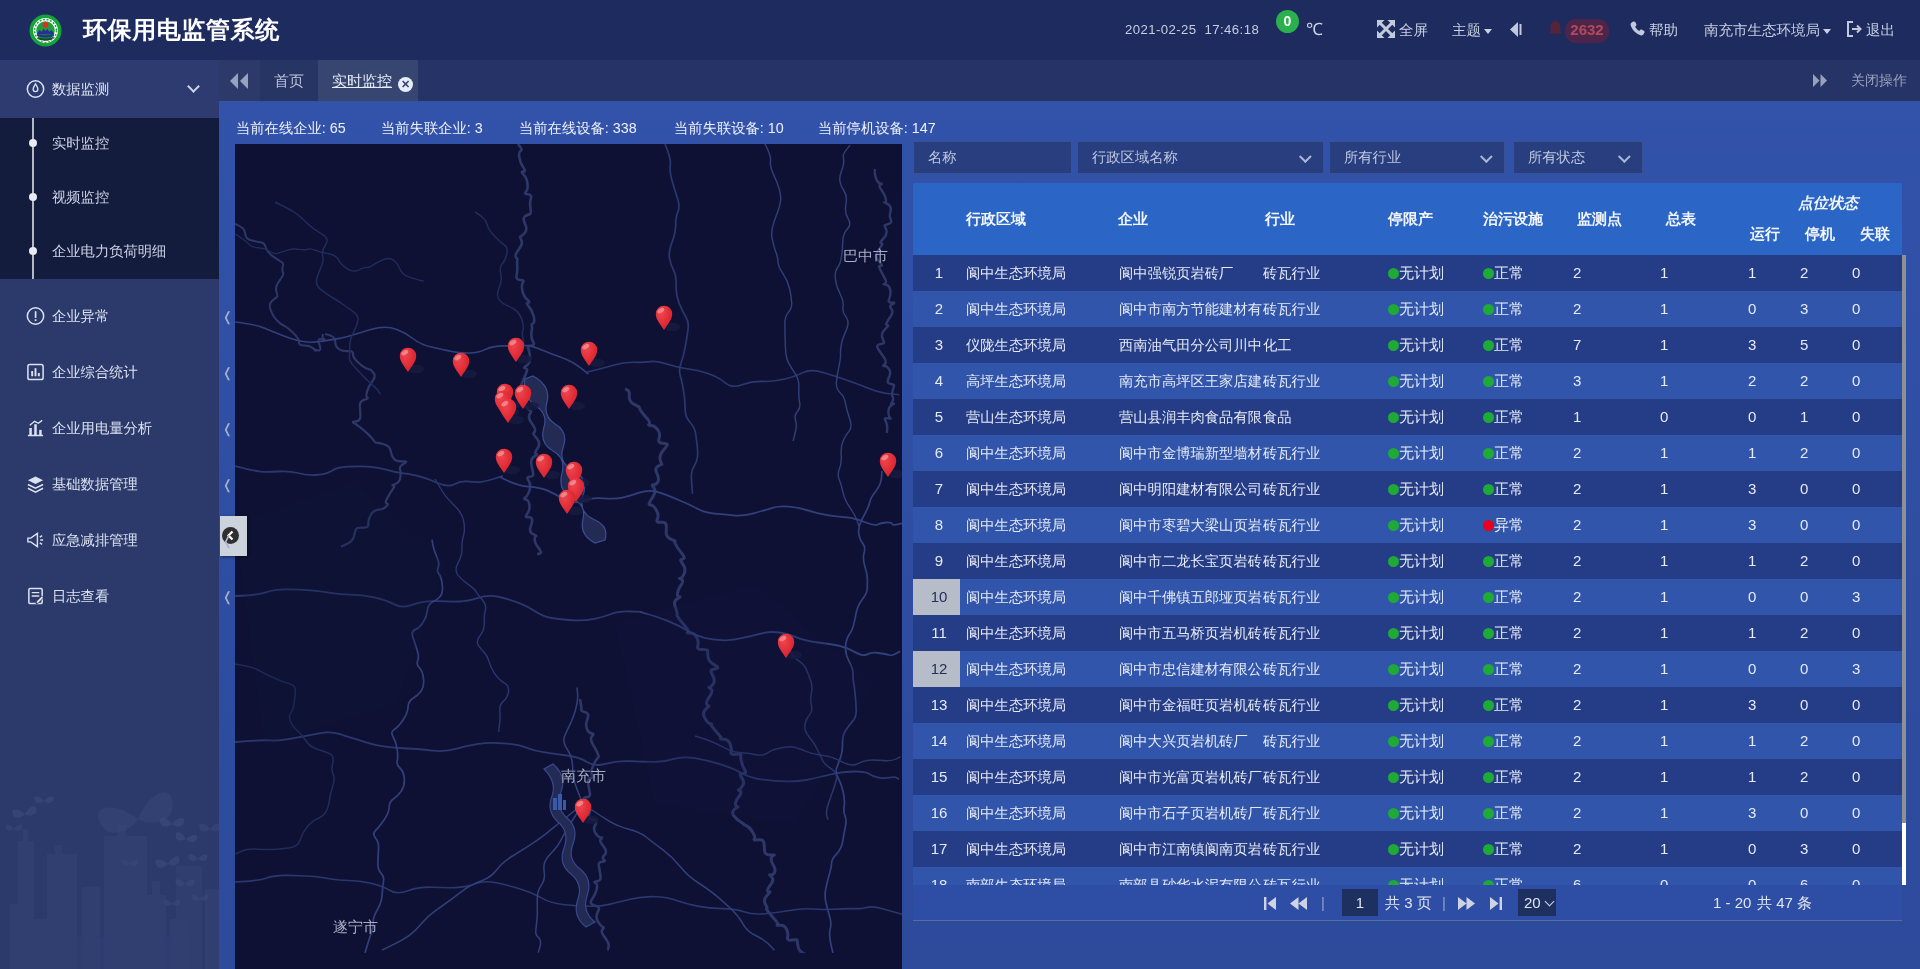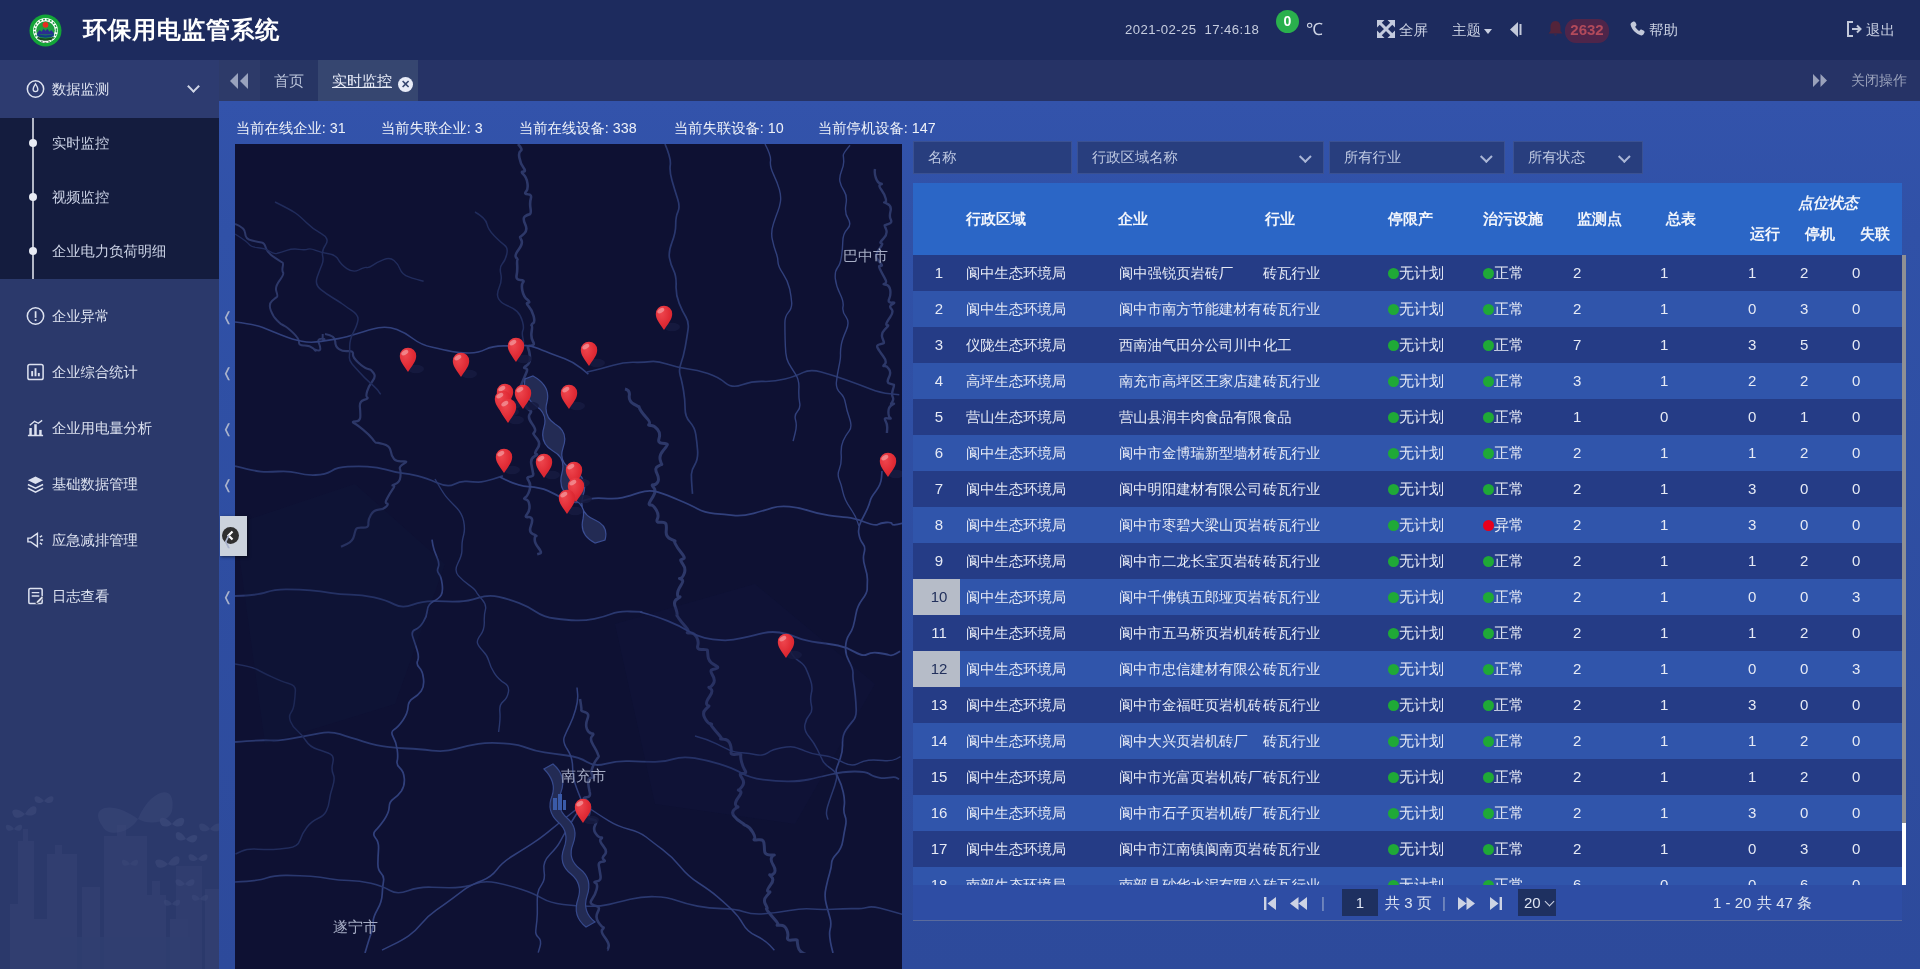--- a/index.html
+++ b/index.html
@@ -116,20 +116,21 @@
     <div class="hitem" id="mute"><svg width="12" height="15" viewBox="0 0 12 15" style="vertical-align:-2px">
           <path d="M8 0 L8 15 L0 7.5 Z M9.5 2 L11.5 2 L11.5 13 L9.5 13 Z" fill="#c3c9da"></path>
         </svg></div>
     <div class="hitem" id="bellwrap"><svg width="15" height="16" viewBox="0 0 15 16" style="vertical-align:-2px">
           <path d="M7.5 0 C4 0 2.5 3 2.5 6 L2.5 10 L0.5 12.5 L14.5 12.5 L12.5 10 L12.5 6 C12.5 3 11 0 7.5 0 Z M6 13.5 a1.6 1.6 0 0 0 3 0 Z" fill="#53243a"></path>
         </svg></div>
     <div id="badge">2632</div>
     <div class="hitem" id="help"><svg width="15" height="15" viewBox="0 0 15 15" style="vertical-align:-1px">
           <path d="M3.3 0.6 C4 0.2 4.8 0.4 5.2 1.1 L6.3 3.1 C6.6 3.7 6.5 4.4 6 4.9 L5.1 5.8 C5.6 7 7.9 9.4 9.2 9.9 L10.1 9 C10.6 8.5 11.3 8.4 11.9 8.7 L13.9 9.8 C14.6 10.2 14.8 11.1 14.4 11.7 L13.5 13.3 C13 14.1 12.1 14.6 11.2 14.4 C6.5 13.5 1.5 8.5 0.6 3.8 C0.4 2.9 0.9 2 1.7 1.5 Z" fill="#c3c9da"></path>
         </svg> 帮助</div>
+    <div class="hitem" id="bureau">南充市生态环境局<span class="caret-dn"></span></div>
     <div class="hitem" id="logout"><svg width="16" height="16" viewBox="0 0 16 16" style="vertical-align:-2px">
           <path d="M7 1 L2 1 L2 15 L7 15" fill="none" stroke="#c3c9da" stroke-width="2"></path>
           <path d="M6 8 L14 8 M11 4.5 L14.5 8 L11 11.5" fill="none" stroke="#c3c9da" stroke-width="2"></path>
         </svg> 退出</div>
   </div>
 
   <div id="sidebar">
     <div id="m-top" class="m-item">
       <svg class="ico" viewBox="0 0 20 20">
           <circle cx="10" cy="10" r="8.6" fill="none" stroke="#dde2f0" stroke-width="1.6"></circle>
@@ -287,21 +288,21 @@
     <div id="tab-act">实时监控<span class="closex">✕</span></div>
     <div style="position:absolute; left:1593px; top:0; width:108px; height:41px;"></div>
     <svg style="position:absolute; left:1594px; top:14px;" width="15" height="13" viewBox="0 0 15 13">
         <path d="M0 0 L0 13 L6.5 6.5 Z M7.5 0 L7.5 13 L14 6.5 Z" fill="#9aa2bb"></path>
       </svg>
     <div style="position:absolute; left:1632px; top:0; height:41px; line-height:41px; font-size:14px; color:#9aa2bb;">关闭操作</div>
   </div>
 
   <div id="content">
     <div id="stats">
-      <span style="left:17px;">当前在线企业: 31</span>
+      <span style="left:17px;">当前在线企业: 65</span>
       <span style="left:162px;">当前失联企业: 3</span>
       <span style="left:300px;">当前在线设备: 338</span>
       <span style="left:455px;">当前失联设备: 10</span>
       <span style="left:599px;">当前停机设备: 147</span>
     </div>
 
     <div id="mapbox"><svg id="mapsvg" width="667" height="809" viewBox="0 0 667 809">
           <defs>
             <radialGradient id="pg" cx="0.35" cy="0.3" r="0.9">
               <stop offset="0" stop-color="#ee464e"></stop>

